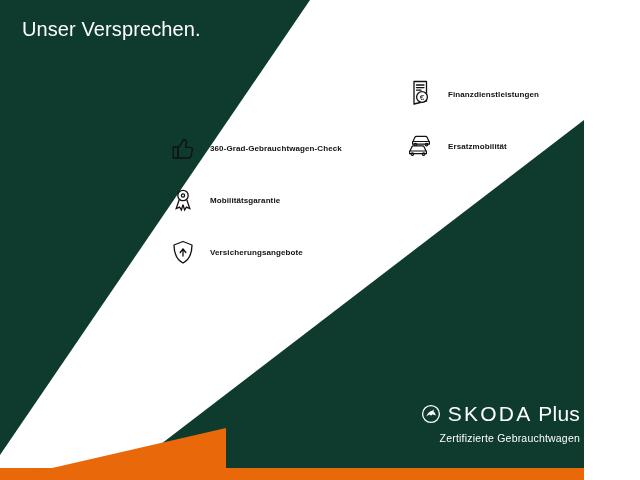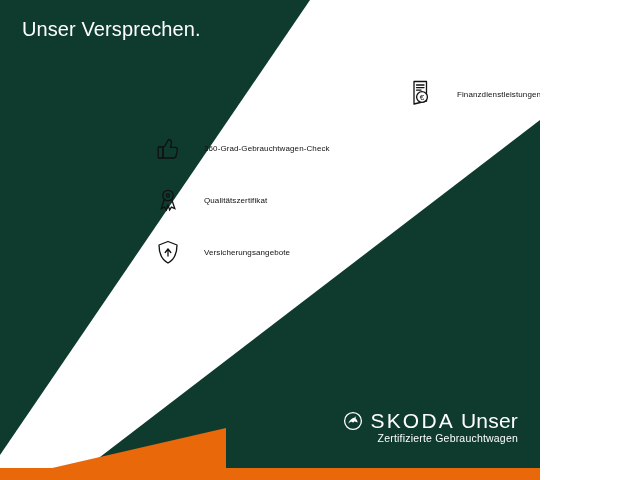--- a/index.html
+++ b/index.html
@@ -8,21 +8,21 @@
   }
   body {
     width: 640px;
     height: 480px;
     font-family: "Liberation Sans", sans-serif;
     background: #ffffff;
     overflow: hidden;
   }
   .slide {
     position: relative;
-    width: 540px;
+    width: 584px;
     height: 480px;
     background: #ffffff;
     overflow: hidden;
   }
   
   .green-top-left {
     position: absolute;
     left: 0;
     top: 0;
     width: 320px;
@@ -68,21 +68,21 @@
     letter-spacing: 0.1px;
   }
   .headline div {
     white-space: nowrap;
   }
   
   .col {
     position: absolute;
   }
   .col-left {
-    left: 145px;
+    left: 160px;
     top: 122px;
   }
   .col-right {
     left: 398px;
     top: 68px;
   }
   .feature {
     display: flex;
     align-items: center;
     height: 52px;
@@ -91,30 +91,30 @@
   .feature .ico {
     width: 46px;
     height: 44px;
     display: flex;
     align-items: center;
     justify-content: center;
     flex: 0 0 46px;
   }
   .feature .lbl {
     font-size: 8px;
-    font-weight: normal;
+    font-weight: bold;
     color: #111111;
     white-space: nowrap;
     letter-spacing: 0.1px;
-    margin-left: 13px;
+    margin-left: 4px;
   }
   
   .brand {
     position: absolute;
-    right: 22px;
+    right: 4px;
     bottom: 36px;
     text-align: right;
     color: #ffffff;
   }
   .brand-top {
     display: flex;
     align-items: center;
     justify-content: flex-end;
     gap: 6px;
   }
@@ -125,21 +125,21 @@
     line-height: 1;
   }
   .brand-plus {
     font-size: 21px;
     font-weight: 400;
     line-height: 1;
     letter-spacing: 0.2px;
   }
   .brand-sub {
     font-size: 10.5px;
-    margin-top: 1px;
+    margin-top: 8px;
     letter-spacing: 0.2px;
     font-weight: 400;
   }
   .brand-arrow {
     width: 20px;
     height: 20px;
     margin-right: 1px;
     display: inline-block;
   }
 </style>
@@ -171,21 +171,21 @@
 
     <div class="feature">
       <span class="ico">
         <svg width="30" height="30" viewBox="0 0 30 30" fill="none" stroke="#111" stroke-width="1.3">
           <circle cx="15" cy="10.5" r="5.2"></circle>
           <circle cx="15" cy="10.5" r="1.6"></circle>
           <path d="M11.2 14.8 L8.2 23.5 L11.6 22.1 L13.4 25 L15 19.8"></path>
           <path d="M18.8 14.8 L21.8 23.5 L18.4 22.1 L16.6 25 L15 19.8"></path>
         </svg>
       </span>
-      <span class="lbl">Qualitätszertifikat</span>
+      <span class="lbl">Mobilitätsgarantie</span>
     </div>
 
     <div class="feature">
       <span class="ico">
         <svg width="30" height="30" viewBox="0 0 30 30" fill="none" stroke="#111" stroke-width="1.3">
           <path d="M15 4.5 L24 8 C24 15.5 21.5 22.5 15 26 C8.5 22.5 6 15.5 6 8 Z" stroke-linejoin="round"></path>
           <path d="M15 12 L15 19 M12.2 15.5 L15 12 L17.8 15.5" stroke-linejoin="round" stroke-linecap="round"></path>
         </svg>
       </span>
       <span class="lbl">Versicherungsangebote</span>
@@ -205,31 +205,46 @@
           <circle cx="16" cy="20" r="5.4" fill="#ffffff"></circle>
           <text x="16" y="23.2" font-size="8" font-family="Liberation Sans, sans-serif" fill="#111" stroke="none" text-anchor="middle">€</text>
         </svg>
       </span>
       <span class="lbl">Finanzdienstleistungen</span>
     </div>
 
 
 
 
+    <div class="feature">
+      <span class="ico">
+        <svg width="38" height="32" viewBox="0 0 38 32" fill="none" stroke="#111" stroke-width="1.2">
+          <path d="M11 11.5 L12.8 7.4 C13.1 6.7 13.7 6.3 14.4 6.3 L23.6 6.3 C24.3 6.3 24.9 6.7 25.2 7.4 L27 11.5" stroke-linejoin="round"></path>
+          <path d="M10.6 11.5 L27.4 11.5 L27.4 14.2 L10.6 14.2 Z" stroke-linejoin="round"></path>
+          <circle cx="13.4" cy="14.6" r="1.3"></circle>
+          <circle cx="24.6" cy="14.6" r="1.3"></circle>
+          <path d="M8 21 L9.8 16.9 C10.1 16.2 10.7 15.8 11.4 15.8 L20.6 15.8 C21.3 15.8 21.9 16.2 22.2 16.9 L24 21" stroke-linejoin="round" fill="#ffffff"></path>
+          <path d="M7.6 21 L24.4 21 L24.4 23.7 L7.6 23.7 Z" stroke-linejoin="round" fill="#ffffff"></path>
+          <circle cx="10.4" cy="24.1" r="1.3"></circle>
+          <circle cx="21.6" cy="24.1" r="1.3"></circle>
+        </svg>
+      </span>
+      <span class="lbl">Ersatzmobilität</span>
+    </div>
 
   </div>
 
   <div class="brand">
     <div class="brand-top">
       <span class="brand-arrow">
         <svg width="20" height="20" viewBox="0 0 20 20" fill="none" stroke="#ffffff" stroke-width="1.3">
           <circle cx="10" cy="10" r="8.4"></circle>
           <path d="M5.2 12.4 C6.6 9 8.8 7 11.6 6.4 L13.2 5.2 L12.4 7.2 C13.6 8.2 14.4 9.8 14.8 11.6 L11.8 10.4 C10 10 7.4 11 5.2 12.4 Z" fill="#ffffff" stroke="none"></path>
           <circle cx="10" cy="10" r="1.4" fill="#ffffff" stroke="none"></circle>
         </svg>
       </span>
       <span class="brand-word">SKODA</span>
-      <span class="brand-plus">Unser</span>
+      <span class="brand-plus">Plus</span>
     </div>
     <div class="brand-sub">Zertifizierte Gebrauchtwagen</div>
   </div>
 
 </div>
 
 </body></html>

